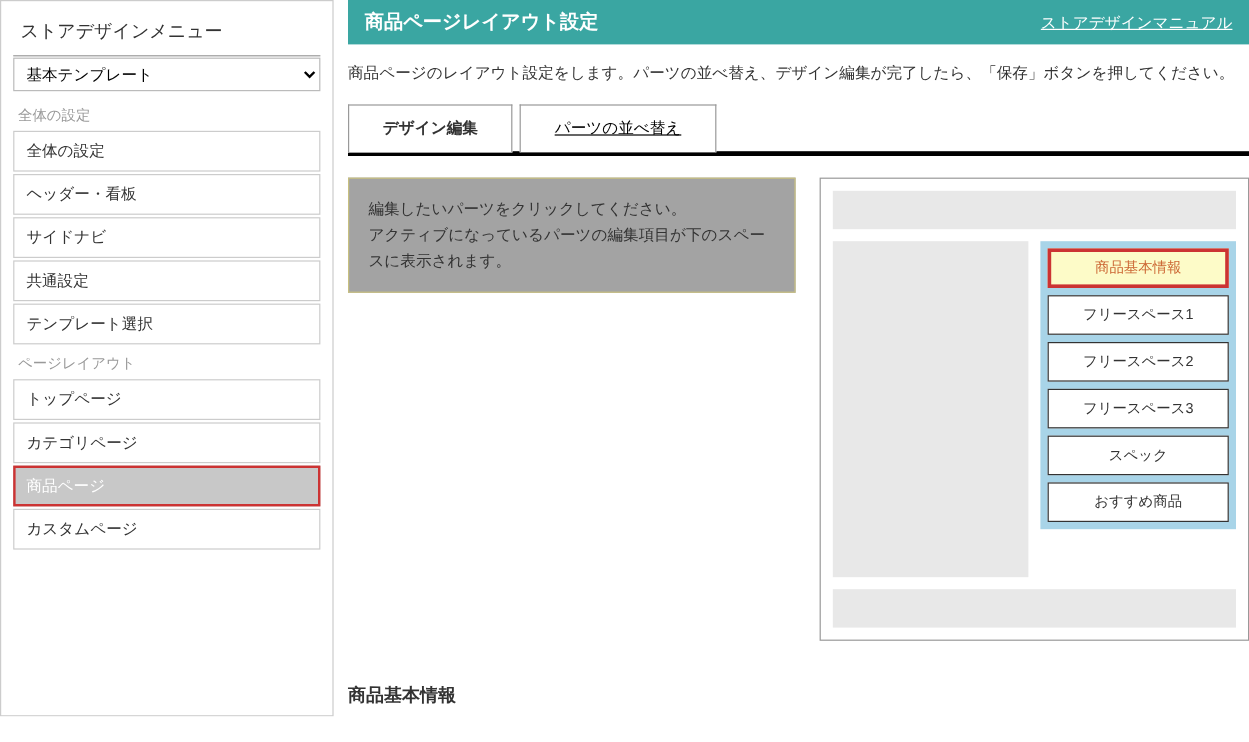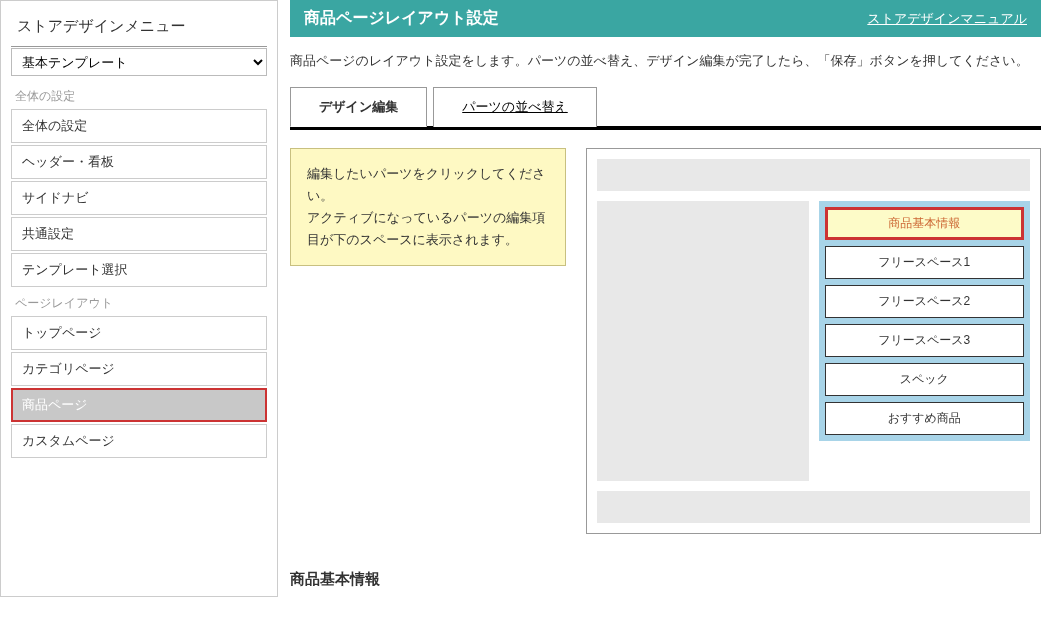--- a/index.html
+++ b/index.html
@@ -22,21 +22,21 @@
     .header-title { font-weight: bold; font-size: 16px; }
     .header-link { color: #fff; text-decoration: underline; font-size: 13px; }
     .description { padding: 14px 0 14px 0; font-size: 13px; line-height: 1.6; }
     
     .tabs { display: flex; border-bottom: 4px solid #000000; }
     .tab { padding: 10px 28px; border: 1px solid #999; border-bottom: none; margin-right: 6px; background: #fff; cursor: pointer; position: relative; top: 1px; }
     .tab.active { font-weight: bold; background: #fff; border-bottom: 1px solid #fff; }
     .tab.inactive a { color: #000000; text-decoration: underline; }
     
     .content-area { padding: 18px 0; display: flex; gap: 20px; }
-    .instruction-box { width: 276px; background: #fef9c3; border: 1px solid #c8c080; padding: 14px 16px; font-size: 13px; line-height: 1.7; height: fit-content; }
+    .instruction-box { width: 373px; background: #a3a3a3; border: 1px solid #c8c080; padding: 14px 16px; font-size: 13px; line-height: 1.7; height: fit-content; }
     
     .preview-box { flex: 1; border: 1px solid #999; padding: 10px; background: #fff; }
     .preview-inner { display: flex; gap: 10px; }
     .preview-side-bar { background: #e8e8e8; width: 100px; flex: 1; min-height: 280px; }
     .preview-right { flex: 1; }
     .preview-full-top { background: #e8e8e8; height: 32px; margin-bottom: 10px; }
     .preview-full-bottom { background: #e8e8e8; height: 32px; margin-top: 10px; }
     
     .parts-container { background: #a8d4e8; padding: 6px; }
     .part-block { background: #fff; border: 1px solid #333; padding: 7px; text-align: center; font-size: 12px; margin-bottom: 6px; cursor: pointer; }

